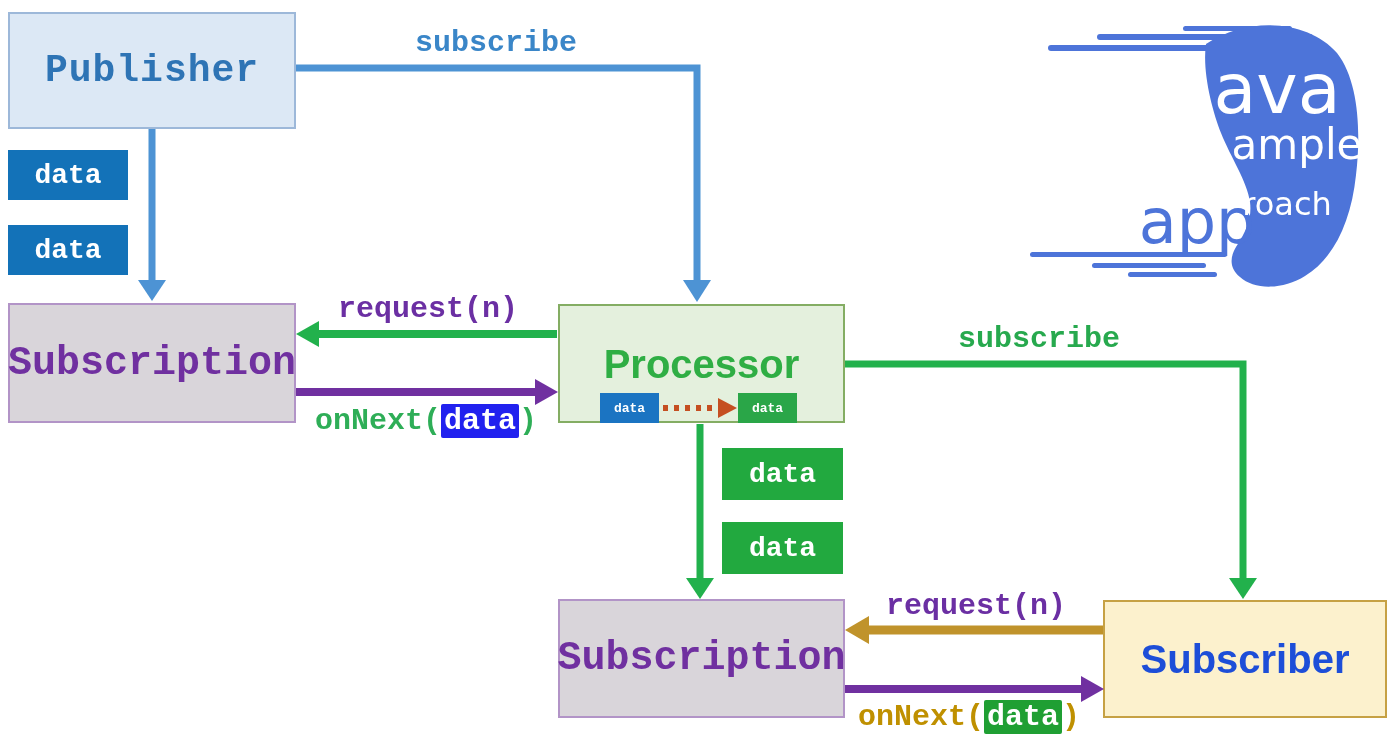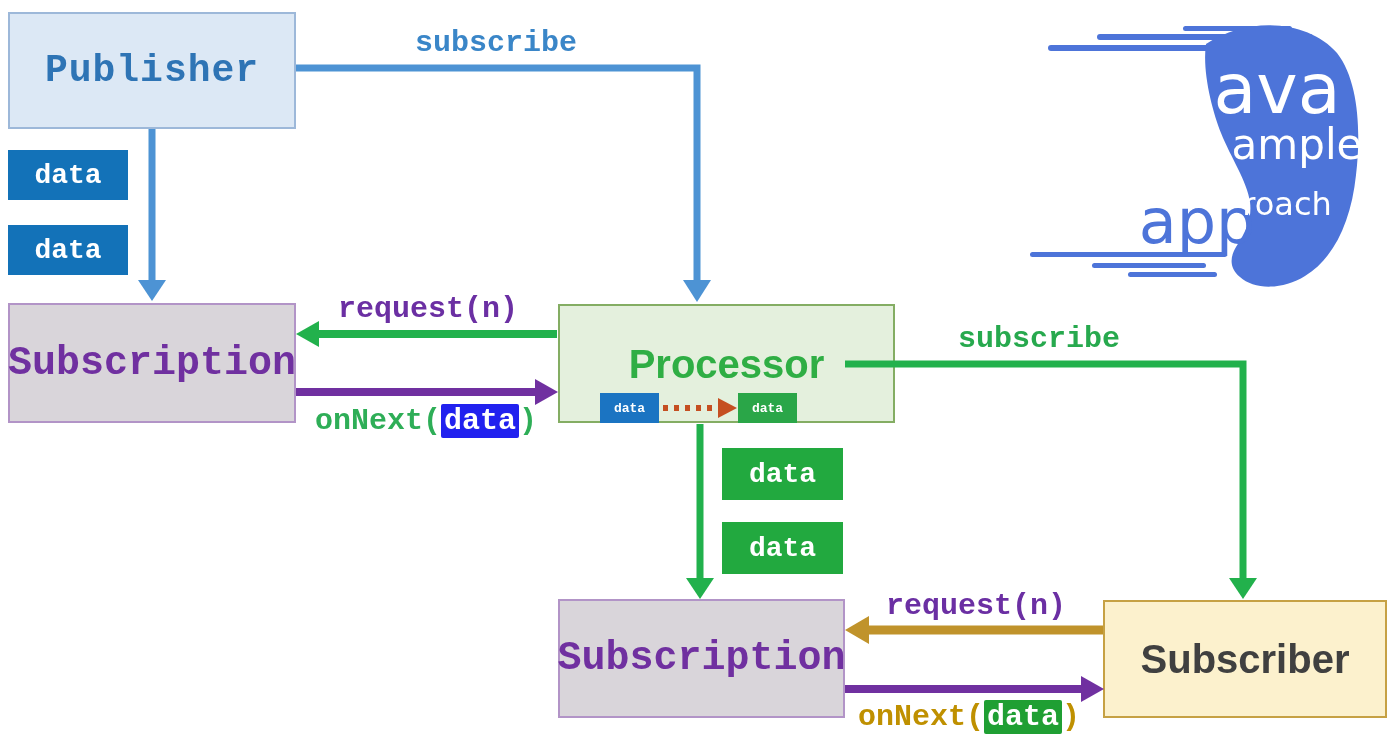--- a/index.html
+++ b/index.html
@@ -26,33 +26,33 @@
     background:#d9d5da;border-color:#b294c7;
   }
   .subscription-bottom{
     left:558px;top:599px;width:287px;height:119px;
     background:#d9d5da;border-color:#b294c7;
   }
   .subscription-left .title,.subscription-bottom .title{
     font-size:40px;color:#7030a0;font-family:Liberation Mono, monospace;
   }
   .processor{
-    left:558px;top:304px;width:337px;height:119px;
+    left:558px;top:304px;width:287px;height:119px;
     background:#e4f0dd;border-color:#84ad63;
     display:block;
   }
   .processor .title{
     position:absolute;left:0;right:0;top:36px;text-align:center;
     font-size:40px;color:#2fae44;
   }
   .subscriber{
     left:1103px;top:600px;width:284px;height:118px;
     background:#fcf1cd;border-color:#c6a144;
   }
-  .subscriber .title{font-size:40px;color:#404040;}
+  .subscriber .title{font-size:40px;color:#1d4ed8;}
 
   
   .data-box{
     position:absolute;display:flex;align-items:center;justify-content:center;
     color:#ffffff;font-family:"Liberation Mono","DejaVu Sans Mono",monospace;
     font-weight:bold;font-size:28px;
   }
   .data-blue{background:#1372b8;}
   .data-green{background:#22a93f;}
   .dq1{left:8px;top:150px;width:120px;height:50px;}

